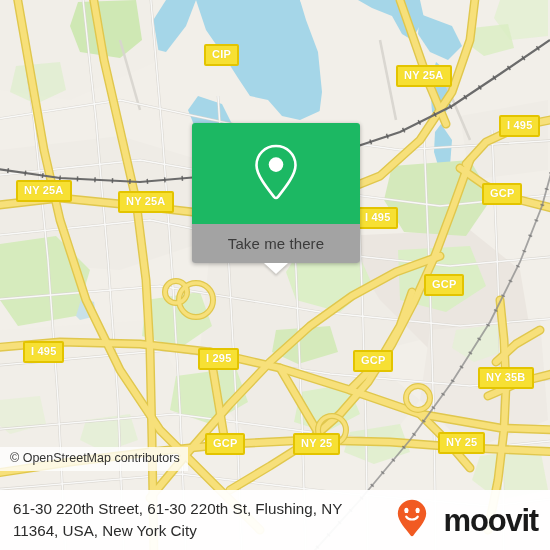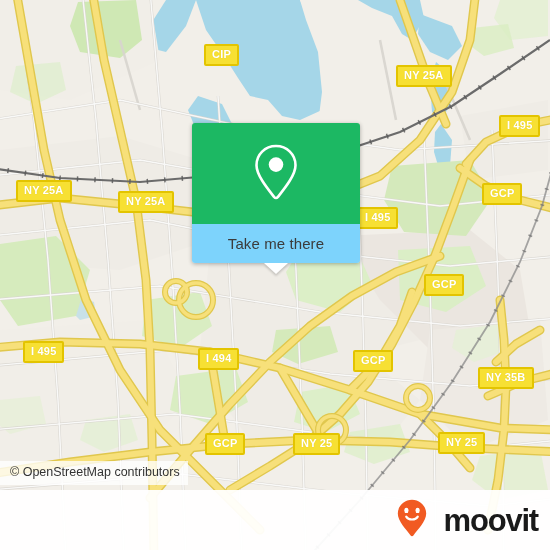--- a/index.html
+++ b/index.html
@@ -60,21 +60,21 @@
   #popup-top {
     height: 101px;
     background: #1cb863;
     border-radius: 3px 3px 0 0;
     display: flex;
     align-items: center;
     justify-content: center;
   }
   #popup-bottom {
     height: 39px;
-    background: #7dd3fc;
+    background: #a3a3a3;
     border-radius: 0 0 3px 3px;
     display: flex;
     align-items: center;
     justify-content: center;
   }
   #popup-bottom span {
     color: #3b3b3b;
     font-size: 15px;
     letter-spacing: .1px;
   }
@@ -87,21 +87,21 @@
     border-left: 12px solid transparent;
     border-right: 12px solid transparent;
     border-top: 11px solid #ffffff;
     filter: drop-shadow(0 2px 1px rgba(0,0,0,.18));
   }
 
   
   #attribution {
     position: absolute;
     left: 0;
-    top: 461px;
+    top: 447px;
     height: 24px;
     padding: 4px 8px 0 10px;
     background: rgba(255,255,255,.78);
     font-size: 12.5px;
     color: #333333;
     white-space: nowrap;
     z-index: 30;
   }
 
   
@@ -307,21 +307,21 @@
   <div>
     <div class="shield" style="left:204px; top:44px;">CIP</div>
     <div class="shield" style="left:396px; top:65px;">NY 25A</div>
     <div class="shield" style="left:499px; top:115px;">I 495</div>
     <div class="shield" style="left:16px;  top:180px;">NY 25A</div>
     <div class="shield" style="left:118px; top:191px;">NY 25A</div>
     <div class="shield" style="left:482px; top:183px;">GCP</div>
     <div class="shield" style="left:357px; top:207px;">I 495</div>
     <div class="shield" style="left:424px; top:274px;">GCP</div>
     <div class="shield" style="left:23px;  top:341px;">I 495</div>
-    <div class="shield" style="left:198px; top:348px;">I 494</div>
+    <div class="shield" style="left:198px; top:348px;">I 295</div>
     <div class="shield" style="left:353px; top:350px;">GCP</div>
     <div class="shield" style="left:478px; top:367px;">NY 35B</div>
     <div class="shield" style="left:205px; top:433px;">GCP</div>
     <div class="shield" style="left:293px; top:433px;">NY 25</div>
     <div class="shield" style="left:438px; top:432px;">NY 25</div>
   </div>
 
   <div id="popup">
     <div id="popup-top">
       <span>
@@ -336,20 +336,22 @@
     </div>
     <div id="popup-tail"></div>
   </div>
 
   <div id="attribution">
     <span>© OpenStreetMap contributors</span>
   </div>
 
   <div id="footer">
     <div id="footer-address">
+      <div>61-30 220th Street, 61-30 220th St, Flushing, NY</div>
+      <div>11364, USA, New York City</div>
     </div>
     <div id="footer-logo">
       <span>
         <svg width="30" height="38" viewBox="0 0 30 38" xmlns="http://www.w3.org/2000/svg">
           <path d="M15 0.8 C7.1 0.8 0.8 7 0.8 14.6 C0.8 22.6 9.8 31.2 13.6 36.4 a1.7 1.7 0 0 0 2.8 0 C20.2 31.2 29.2 22.6 29.2 14.6 C29.2 7 22.9 0.8 15 0.8 Z" fill="#f15a22"></path>
           <ellipse cx="9.4" cy="11.4" rx="2.1" ry="2.7" fill="#ffffff"></ellipse>
           <ellipse cx="20.6" cy="11.4" rx="2.1" ry="2.7" fill="#ffffff"></ellipse>
           <path d="M9.2 17.6 C11.4 21.4 18.6 21.4 20.8 17.6" fill="none" stroke="#ffffff" stroke-width="2.1" stroke-linecap="round"></path>
         </svg>
       </span>

